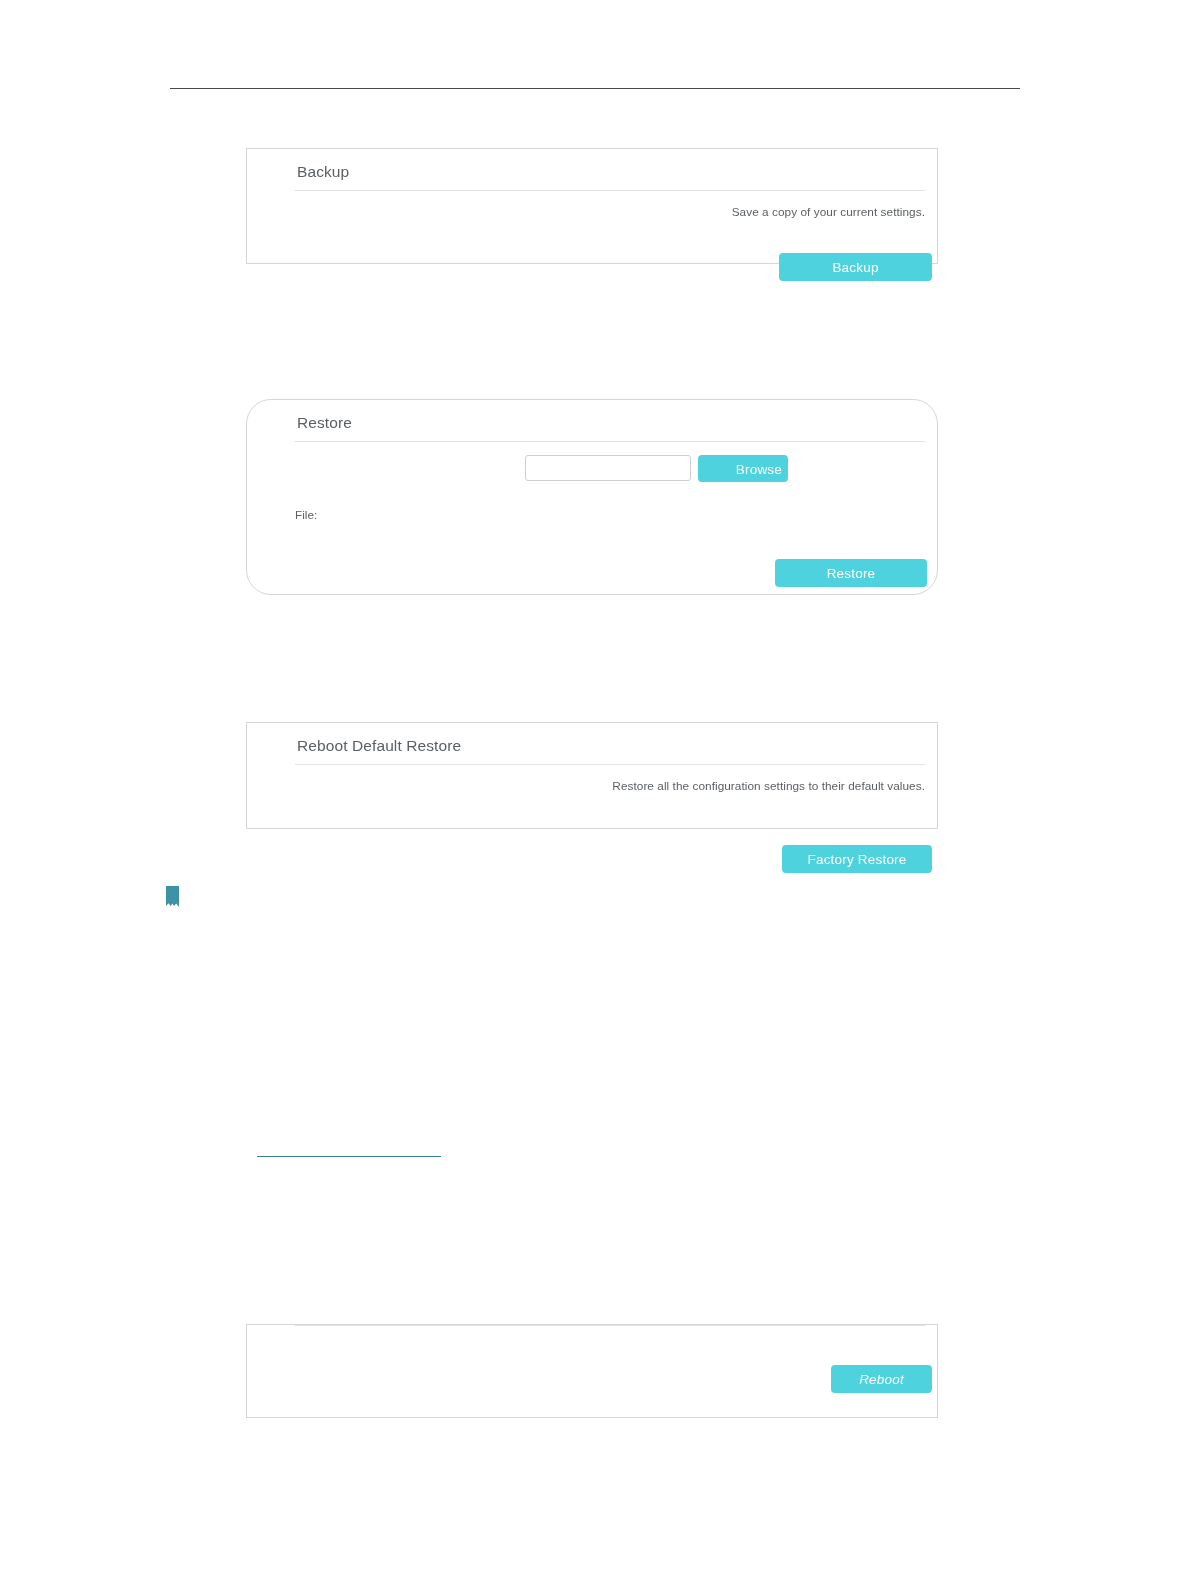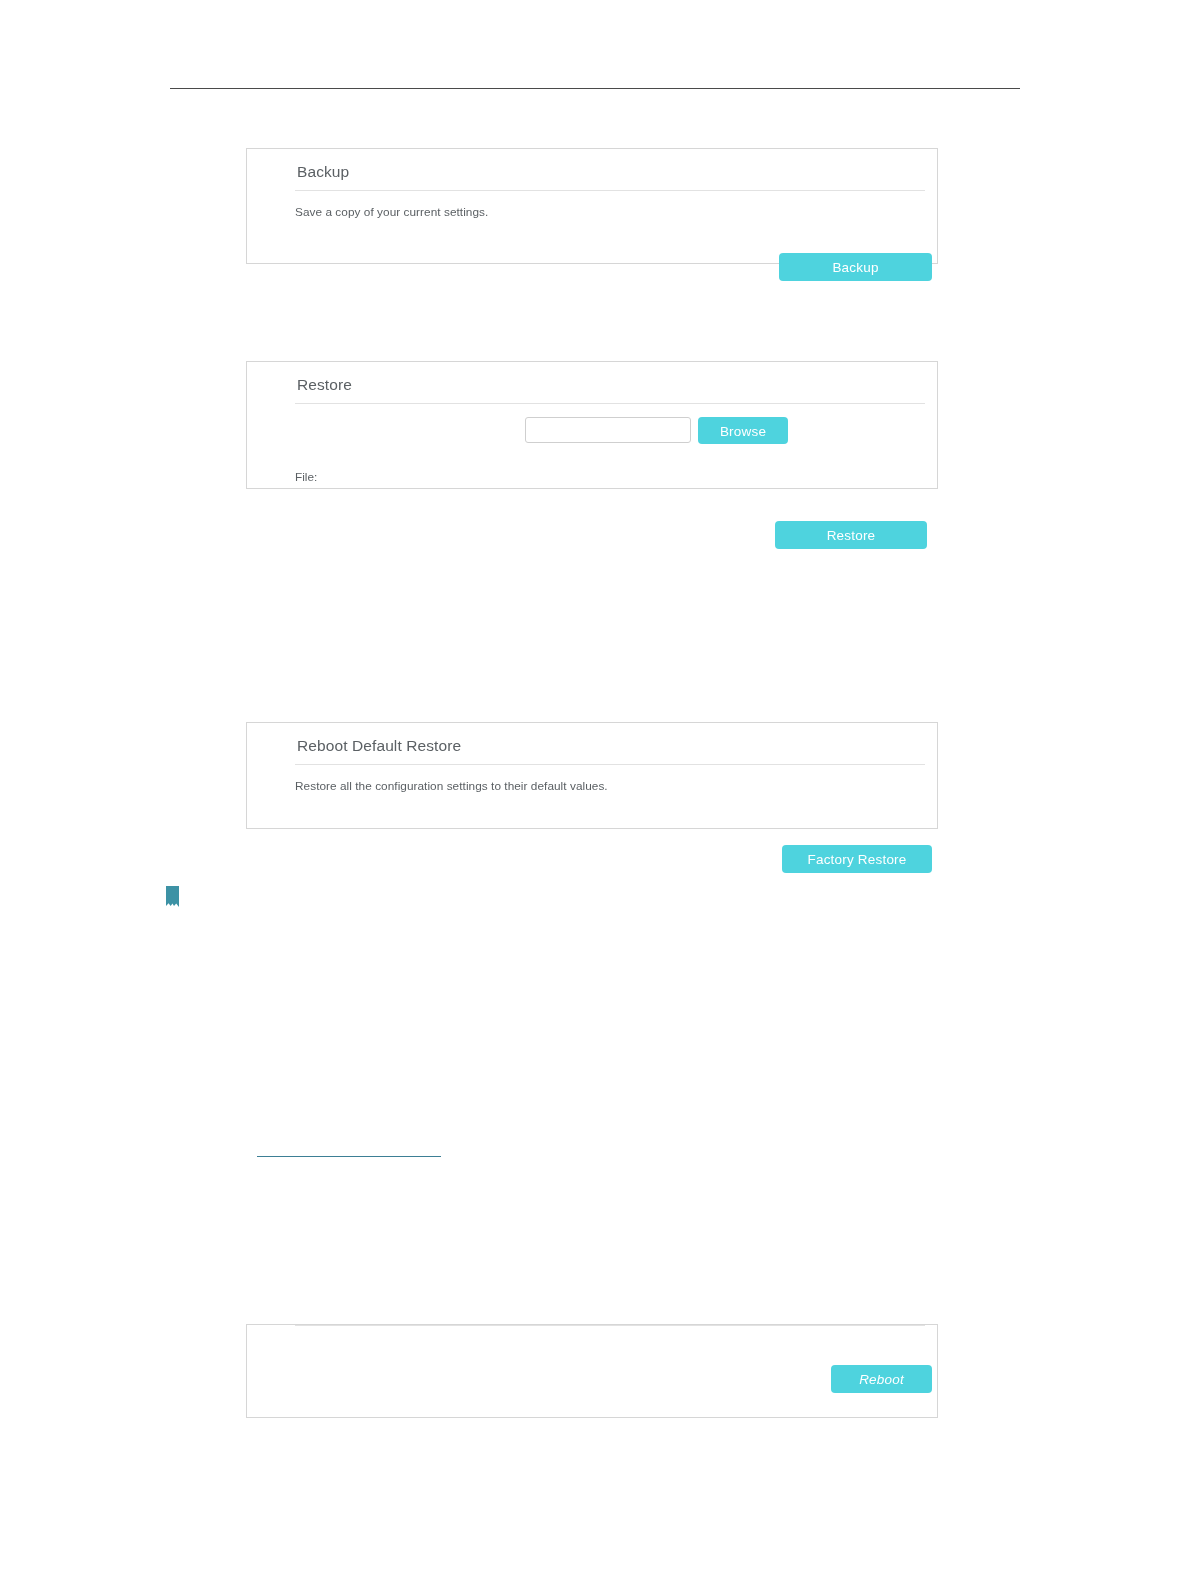--- a/index.html
+++ b/index.html
@@ -48,20 +48,21 @@
   }
   .panel-body {
     position: relative;
     padding: 0 12px;
   }
   .desc {
     font-size: 11.8px;
     color: #5a5f63;
     padding-top: 14px;
     letter-spacing: .05px;
+    text-align: right;
   }
 
   
   .btn {
     display: inline-block;
     box-sizing: border-box;
     background: #4ed3de;
     color: #ffffff;
     border: none;
     border-radius: 4px;
@@ -79,21 +80,21 @@
 
   
   #panel-backup { top: 148px; height: 116px; }
   #btn-backup {
     right: 5px;
     top: 62px;
     width: 153px;
   }
 
   
-  #panel-restore { top: 361px; height: 128px; }
+  #panel-restore { top: 399px; height: 196px; border-radius: 25px; }
   .file-row {
     position: relative;
     height: 34px;
     margin-top: 10px;
   }
   .file-label {
     position: absolute;
     left: 0;
     top: 8px;
     font-size: 11.8px;
@@ -116,20 +117,21 @@
     padding: 0 5px;
     outline: none;
   }
   #btn-browse {
     position: absolute;
     left: 403px;
     top: 3px;
     width: 90px;
     height: 27px;
     line-height: 27px;
+    text-align: right;
   }
   #btn-restore {
     right: 10px;
     top: 107px;
     width: 152px;
   }
 
   
   #panel-factory { top: 722px; height: 107px; }
   #btn-factory {

